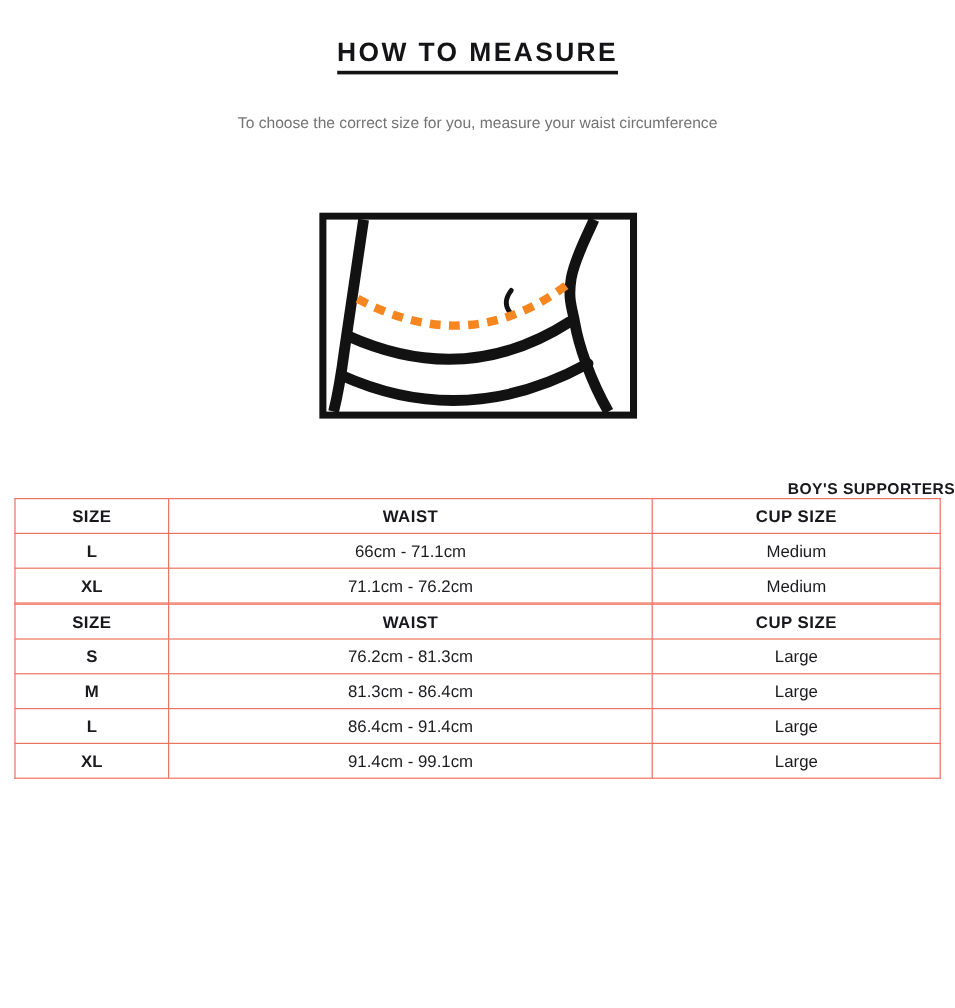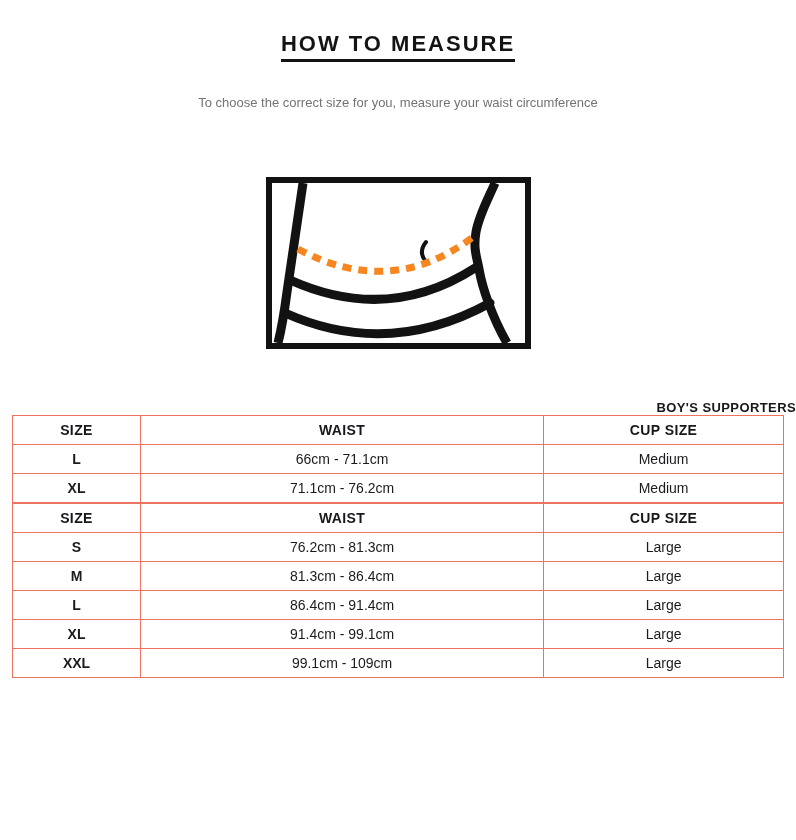--- a/index.html
+++ b/index.html
@@ -157,21 +157,16 @@
         <tr>
           <td class="col-size">L</td>
           <td>86.4cm - 91.4cm</td>
           <td>Large</td>
         </tr>
         <tr>
           <td class="col-size">XL</td>
           <td>91.4cm - 99.1cm</td>
           <td>Large</td>
         </tr>
-        <tr>
-          <td class="col-size">XXL</td>
-          <td>99.1cm - 109cm</td>
-          <td>Large</td>
-        </tr>
       </tbody>
     </table>
 
 </div>
 
 </body></html>

